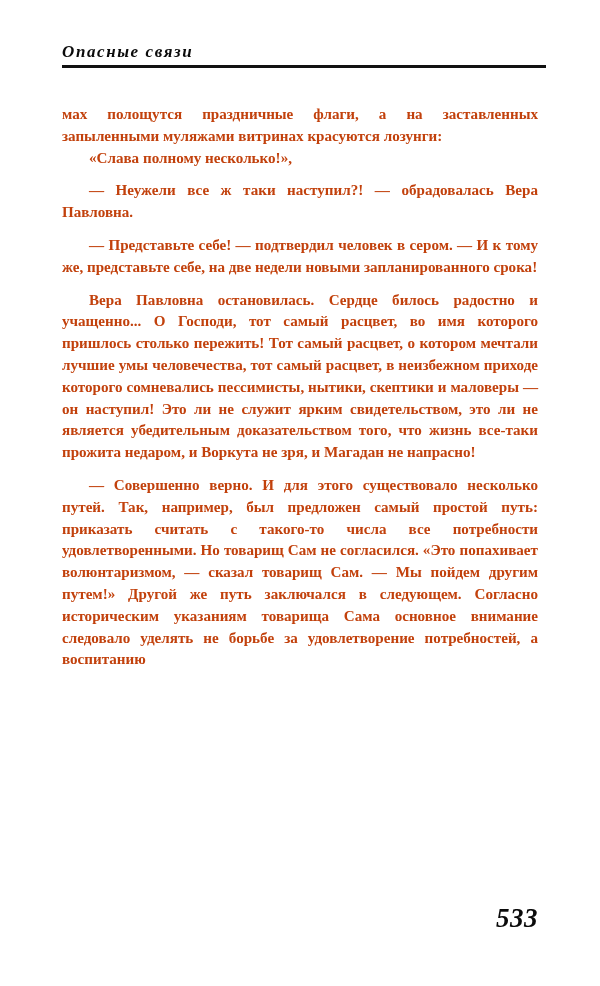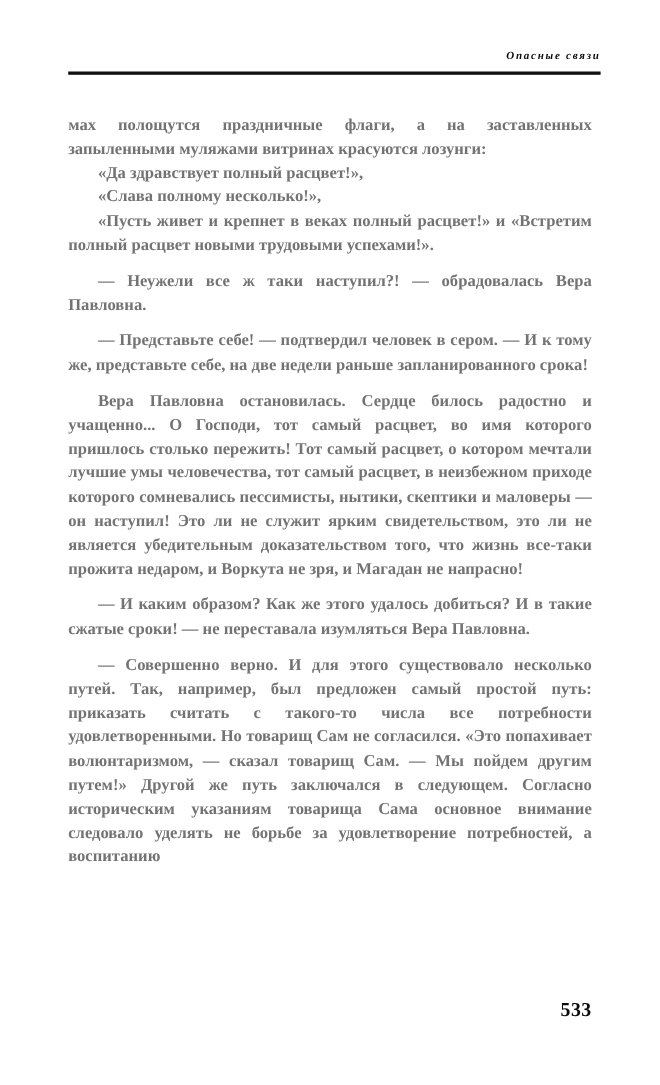--- a/index.html
+++ b/index.html
@@ -20,25 +20,25 @@
     height: 986px;
     box-sizing: border-box;
   }
   .header-zone {
     position: absolute;
     left: 62px;
     top: 44px;
     width: 484px;
   }
   .running-head {
-    text-align: right;
+    text-align: left;
     font-family: "Liberation Serif", "DejaVu Serif", serif;
     font-weight: bold;
     font-style: italic;
-    font-size: 10px;
+    font-size: 17px;
     letter-spacing: 1.6px;
     line-height: 16px;
     color: #0b0b0b;
   }
   .header-rule {
     margin-top: 5px;
     height: 2.5px;
     background: #111111;
     width: 100%;
   }
@@ -49,21 +49,21 @@
     width: 476px;
   }
   .para {
     margin: 0;
     text-align: justify;
     text-justify: inter-word;
     font-family: "Liberation Serif", "DejaVu Serif", serif;
     font-weight: bold;
     font-size: 15.1px;
     line-height: 21.8px;
-    color: #737373;
+    color: #c2410c;
     hyphens: manual;
     -webkit-hyphens: manual;
   }
   .para.indent {
     text-indent: 27px;
   }
   .para.noindent {
     text-indent: 0;
   }
   .para.gap-before {
@@ -73,53 +73,51 @@
     text-indent: 27px;
   }
   .page-number {
     position: absolute;
     left: 62px;
     top: 906px;
     width: 476px;
     text-align: right;
     font-family: "Liberation Serif", "DejaVu Serif", serif;
     font-weight: bold;
-    font-size: 18px;
+    font-style: italic;
+    font-size: 27px;
     line-height: 24px;
     letter-spacing: 0.5px;
     color: #0a0a0a;
   }
 </style>
 </head>
 <body>
 
 <div class="page">
 
   <div class="header-zone">
     <div class="running-head">Опасные связи</div>
     <div class="header-rule"></div>
   </div>
 
   <div class="body-zone">
 
     <p class="para noindent">мах полощутся праздничные флаги, а на заставленных запыленными муляжами витринах красуются лозунги:</p>
 
-    <p class="para slogan">«Да здравствует полный расцвет!»,</p>
 
     <p class="para slogan">«Слава полному несколько!»,</p>
 
-    <p class="para slogan">«Пусть живет и крепнет в веках полный расцвет!» и «Встретим полный расцвет новыми трудовыми успехами!».</p>
 
     <p class="para indent gap-before">— Неужели все ж таки наступил?! — обрадовалась Вера Павловна.</p>
 
-    <p class="para indent gap-before">— Представьте себе! — подтвердил человек в сером. — И к тому же, представьте себе, на две недели раньше запланированного срока!</p>
+    <p class="para indent gap-before">— Представьте себе! — подтвердил человек в сером. — И к тому же, представьте себе, на две недели новыми запланированного срока!</p>
 
     <p class="para indent gap-before">Вера Павловна остановилась. Сердце билось радостно и учащенно... О Господи, тот самый расцвет, во имя которого пришлось столько пережить! Тот самый расцвет, о котором мечтали лучшие умы человечества, тот самый расцвет, в неизбежном приходе которого сомневались пессимисты, нытики, скептики и маловеры — он наступил! Это ли не служит ярким свидетельством, это ли не является убедительным доказательством того, что жизнь все-таки прожита недаром, и Воркута не зря, и Магадан не напрасно!</p>
 
-    <p class="para indent gap-before">— И каким образом? Как же этого удалось добиться? И в такие сжатые сроки! — не переставала изумляться Вера Павловна.</p>
 
 
 
     <p class="para indent gap-before">— Совершенно верно. И для этого существовало несколько путей. Так, например, был предложен самый простой путь: приказать считать с такого-то числа все потребности удовлетворенными. Но товарищ Сам не согласился. «Это попахивает волюнтаризмом, — сказал товарищ Сам. — Мы пойдем другим путем!» Другой же путь заключался в следующем. Согласно историческим указаниям товарища Сама основное внимание следовало уделять не борьбе за удовлетворение потребностей, а воспитанию</p>
 
   </div>
 
   <div class="page-number">533</div>
 
 </div>

